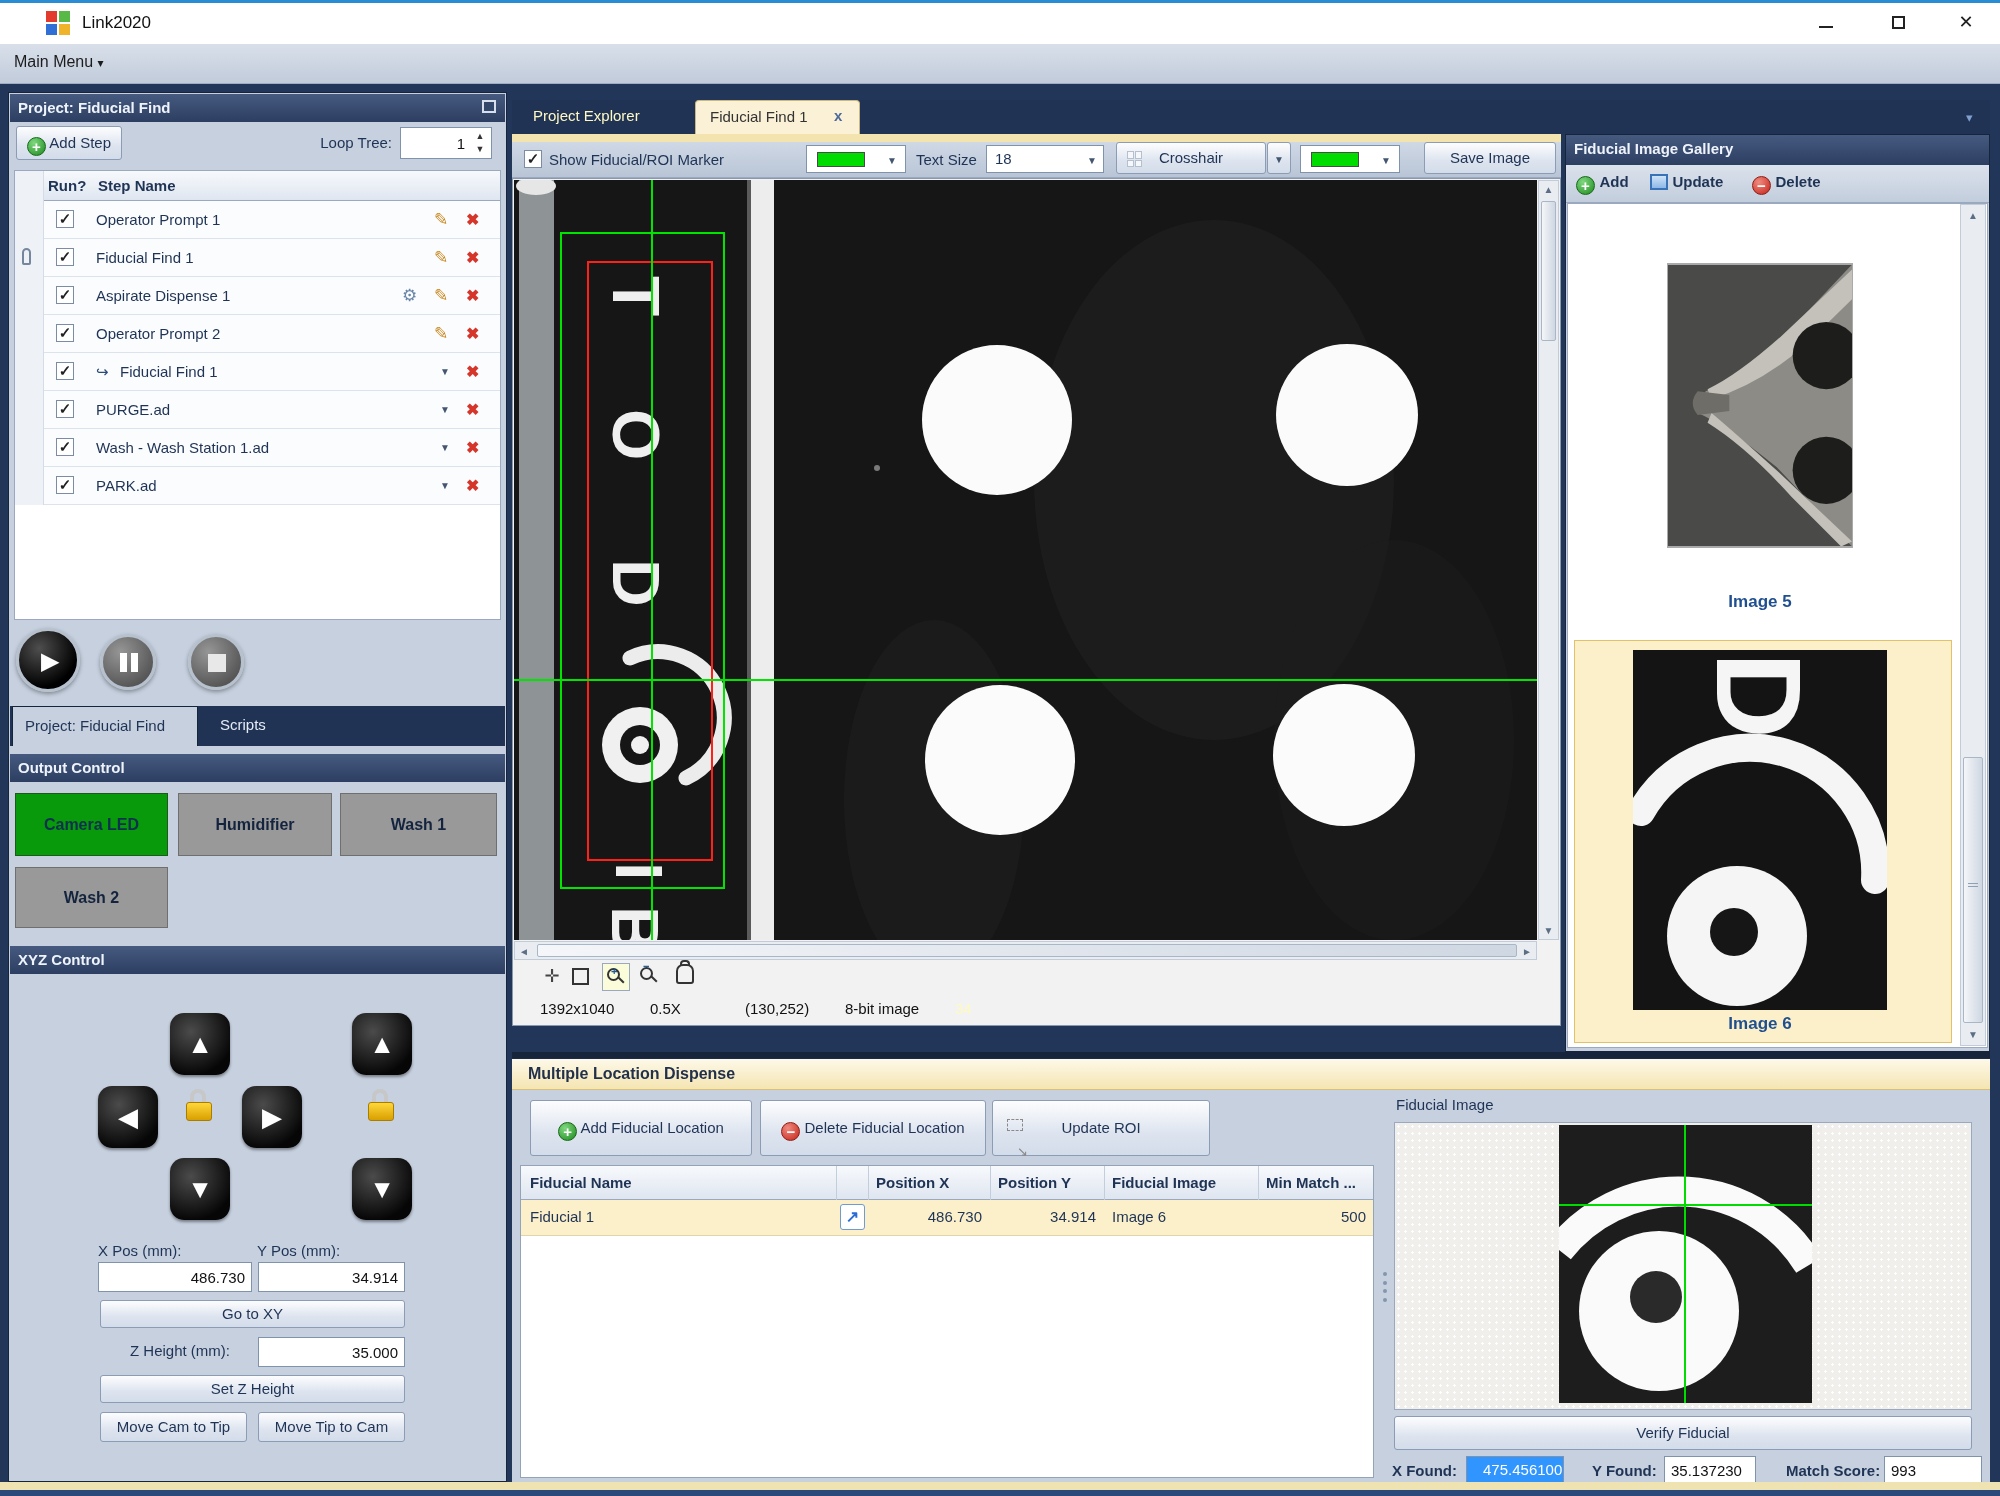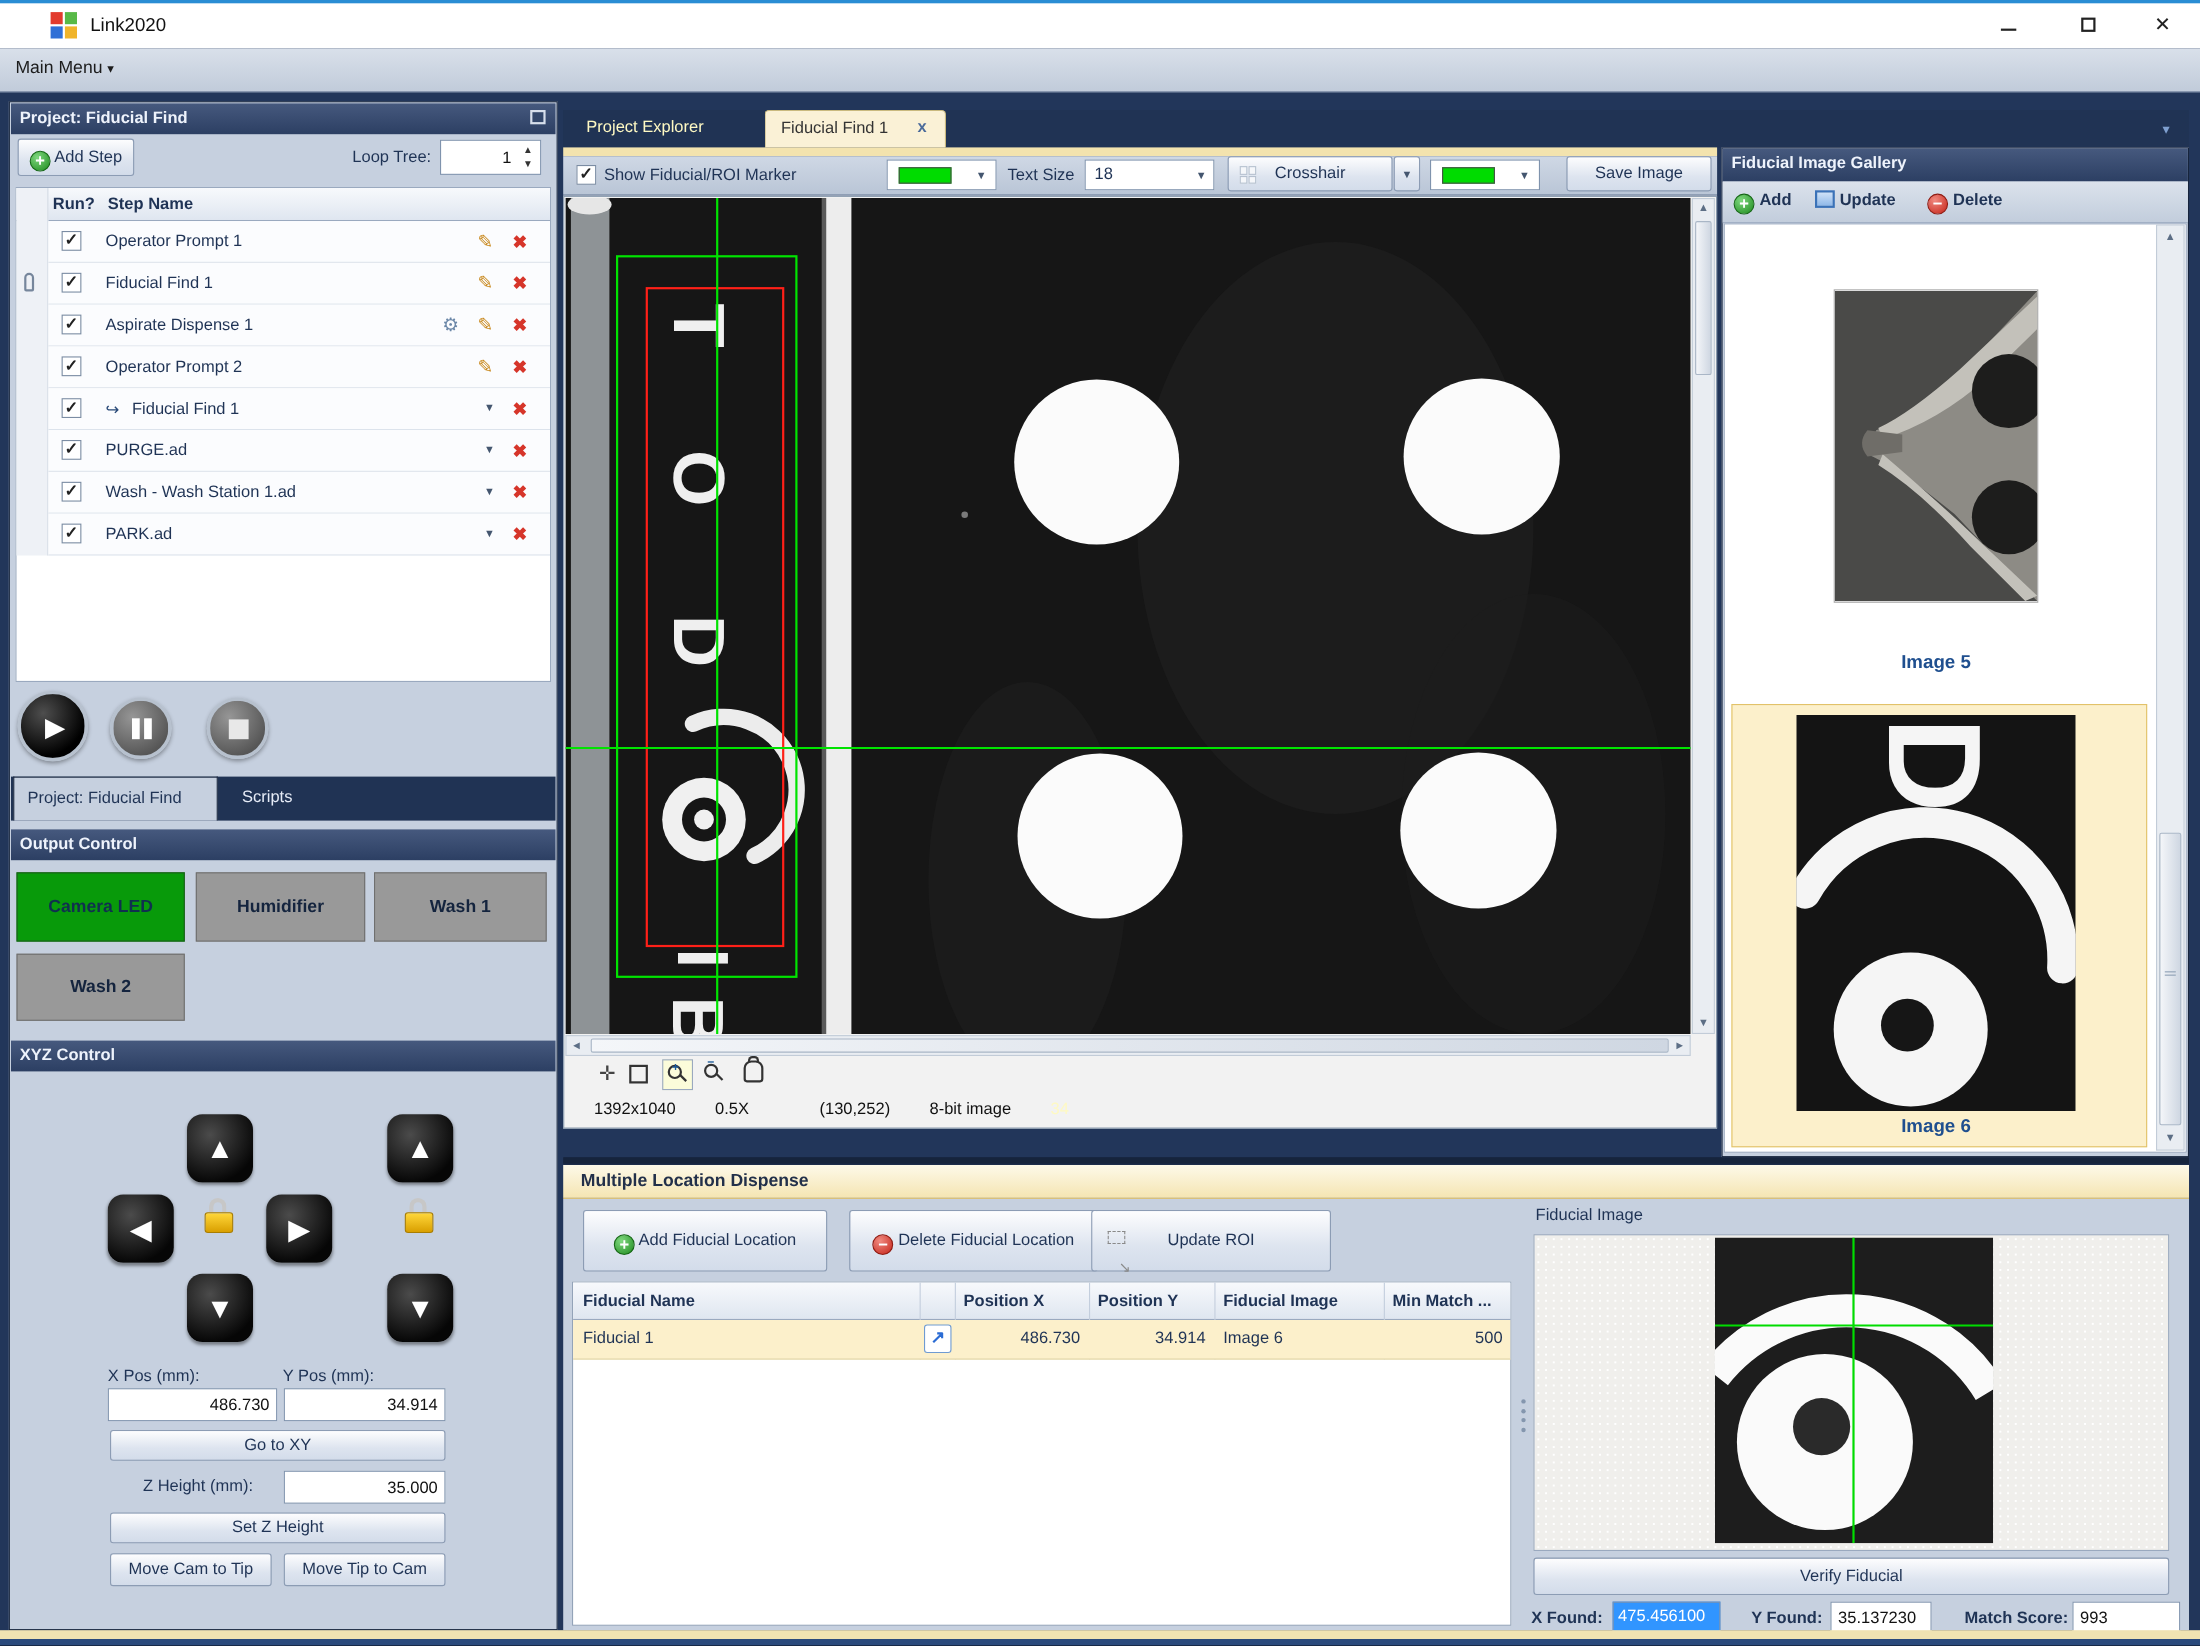--- a/index.html
+++ b/index.html
@@ -347,21 +347,21 @@
   <div class="a" style="left:512px;top:1052px;width:1478px;height:6px;background:#16243c;"></div>
   <div class="a creamhdr" style="left:512px;top:1058px;width:1478px;height:32px;">
     <span style="position:absolute;left:16px;top:6px;color:#22304a;font-weight:bold;font-size:16px;">Multiple Location Dispense</span>
   </div>
   <div class="a panelbg" style="left:512px;top:1090px;width:1478px;height:392px;"></div>
 
   <div class="a btn" style="left:530px;top:1100px;width:222px;height:56px;line-height:54px;">
     <span class="ico-circle green-c" style="display:inline-block;vertical-align:-4px;">+</span>
     <span>Add Fiducial Location</span>
   </div>
-  <div class="a btn" style="left:760px;top:1100px;width:226px;height:56px;line-height:54px;margin-left:12px;">
+  <div class="a btn" style="left:760px;top:1100px;width:226px;height:56px;line-height:54px;">
     <span class="ico-circle red-c" style="display:inline-block;vertical-align:-4px;">−</span>
     <span>Delete Fiducial Location</span>
   </div>
   <div class="a btn" style="left:992px;top:1100px;width:218px;height:56px;line-height:54px;">
     <span style="position:absolute;left:14px;top:18px;width:16px;height:12px;border:1px dashed #8a8a8a;"></span>
     <span style="position:absolute;left:24px;top:24px;color:#8a8a8a;font-size:13px;">↘</span>
     <span>Update ROI</span>
   </div>
 
   <div class="a" style="left:520px;top:1165px;width:854px;height:313px;background:#fff;border:1px solid #93a3b8;"></div>
@@ -399,21 +399,21 @@
     <rect width="253" height="278" fill="#1d1d1d"></rect>
     <path d="M 0 125 A 152 152 0 0 1 250 140" stroke="#fafafa" stroke-width="30" fill="none"></path>
     <circle cx="100" cy="186" r="80" fill="#fafafa"></circle>
     <circle cx="97" cy="172" r="26" fill="#2a2a2a"></circle>
     <line x1="126" y1="0" x2="126" y2="278" stroke="#00dc00" stroke-width="2"></line>
     <line x1="0" y1="80" x2="253" y2="80" stroke="#00dc00" stroke-width="2"></line>
   </svg>
   <div class="a btn" style="left:1394px;top:1416px;width:578px;height:34px;line-height:32px;"><span>Verify Fiducial</span></div>
 
   <div class="a found-label" style="left:1392px;top:1462px;">X Found:</div>
-  <div class="a" style="left:1466px;top:1456px;width:98px;height:28px;background:#3195ff;border:1px solid #7f93ad;color:#fff;font-size:15px;line-height:26px;padding-left:4px;">475.456100</div>
+  <div class="a" style="left:1466px;top:1456px;width:98px;height:28px;background:#3195ff;border:1px solid #7f93ad;color:#fff;font-size:15px;line-height:26px;padding-left:16px;">475.456100</div>
   <div class="a found-label" style="left:1592px;top:1462px;">Y Found:</div>
   <div class="a input" style="left:1664px;top:1456px;width:92px;height:28px;line-height:24px;text-align:left;padding-left:6px;">35.137230</div>
   <div class="a found-label" style="left:1786px;top:1462px;">Match Score:</div>
   <div class="a input" style="left:1884px;top:1456px;width:98px;height:28px;line-height:24px;text-align:left;padding-left:6px;">993</div>
 
   <div class="a" style="left:0px;top:1482px;width:2000px;height:8px;background:#f0e3b2;"></div>
   <div class="a" style="left:0px;top:1490px;width:2000px;height:6px;background:#2a4a7c;"></div>
 
 </div>
 

